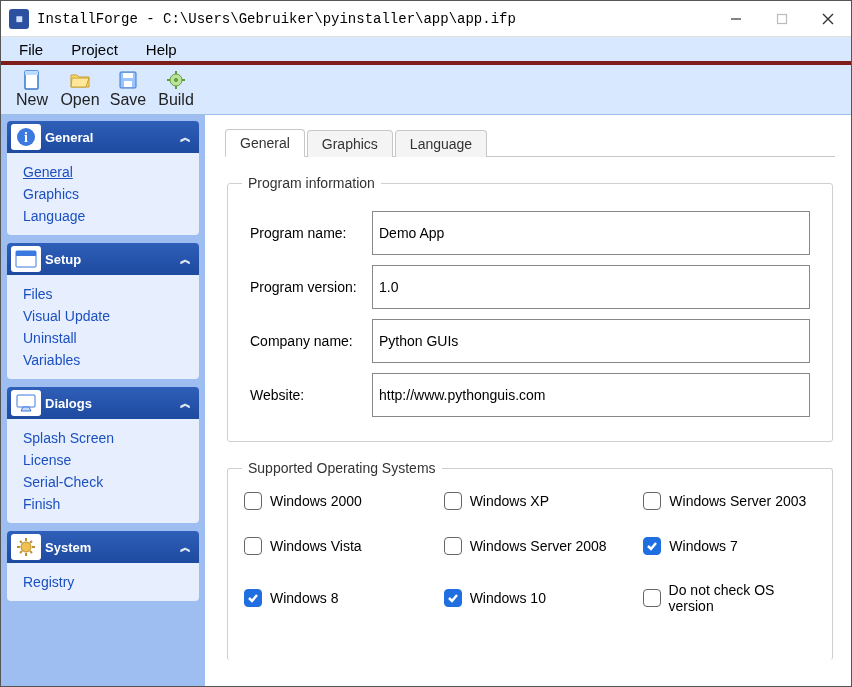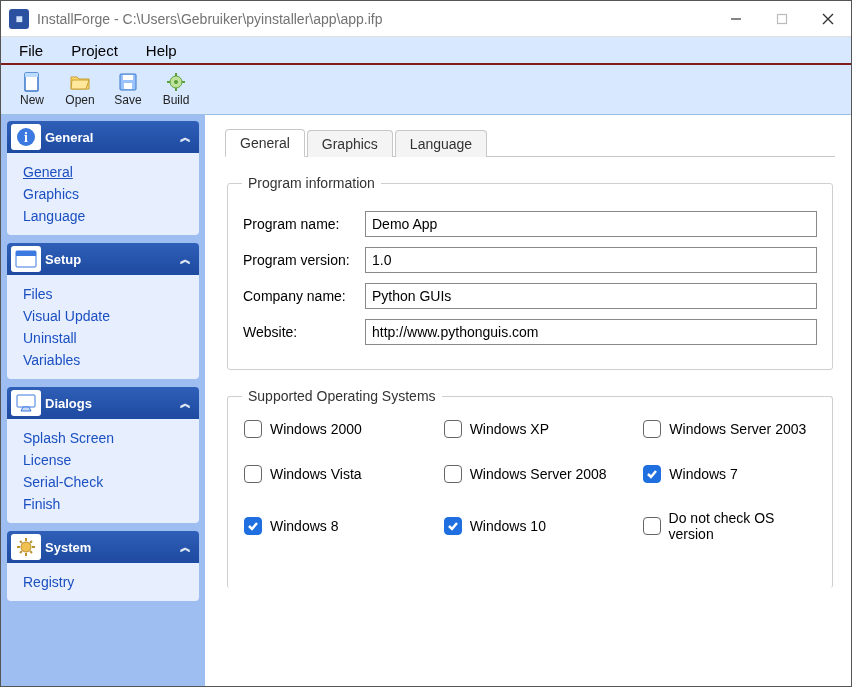--- a/index.html
+++ b/index.html
@@ -23,53 +23,53 @@
     border-bottom: 1px solid #e0e0e0;
   }
   .titlebar .app-icon {
     width: 20px; height: 20px;
     background: #2b50a0;
     border-radius: 3px;
     margin-right: 8px;
     display:flex; align-items:center; justify-content:center;
     color:#cfe0ff; font-weight:bold; font-size:12px;
   }
-  .titlebar .title { font-size: 14px; color: #737373; flex: 0 0 auto; }
+  .titlebar .title { font-size: 14px; color: #000000; flex: 0 0 auto; font-family: Liberation Mono, monospace; }
   .titlebar .spacer { flex: 1; }
   .titlebar .winbtn {
     width: 46px; height: 36px;
     display:flex; align-items:center; justify-content:center;
     color:#333;
   }
   .titlebar .winbtn svg { width:12px; height:12px; }
   .titlebar .winbtn.disabled { color:#bbb; }
 
   
   .menubar {
     height: 28px;
     background: #d7e8ff;
     display:flex; align-items: center;
     padding: 0 4px;
-    border-bottom: 2px solid #7f1d1d;
+    border-bottom: 4px solid #7f1d1d;
     font-size: 15px;
   }
   .menubar .menu-item { padding: 4px 14px; cursor:default; }
 
   
   .toolbar {
     height: 50px;
     background: #d7e8ff;
     display:flex; align-items:flex-end;
     padding: 2px 4px 2px 8px;
     border-bottom: 1px solid #9cc0e8;
   }
   .tool-btn {
     width: 46px; height: 46px;
     display:flex; flex-direction:column; align-items:center; justify-content:center;
-    font-size: 12px; color:#222;
+    font-size: 16px; color:#222;
     cursor:default;
   }
   .tool-btn .ticon { width:22px; height:22px; display:flex; align-items:center; justify-content:center; }
   .tool-btn .tlabel { margin-top:0px; }
   .tool-btn + .tool-btn { margin-left: 2px; }
 
   
   .main {
     flex:1; display:flex; min-height:0;
     background: #ffffff;
@@ -154,29 +154,29 @@
     margin: 18px 2px 0 2px;
     padding: 10px 14px 14px 14px;
   }
   fieldset.group legend {
     padding: 0 6px;
     font-size: 14px;
     color: #333;
   }
   .form-row {
     display:flex; align-items:center;
-    margin: 10px 1px;
+    margin: 10px 8px;
   }
   .form-row label.fl {
     width: 122px;
     font-size: 14px;
   }
   .form-row input[type=text] {
     flex:1;
-    height: 26px;
+    height: 44px;
     border: 1px solid #888;
     padding: 2px 6px;
     font-size: 14px;
     font-family: inherit;
   }
 
   .os-grid {
     display:grid;
     grid-template-columns: 1fr 1fr 1fr;
     row-gap: 22px;

